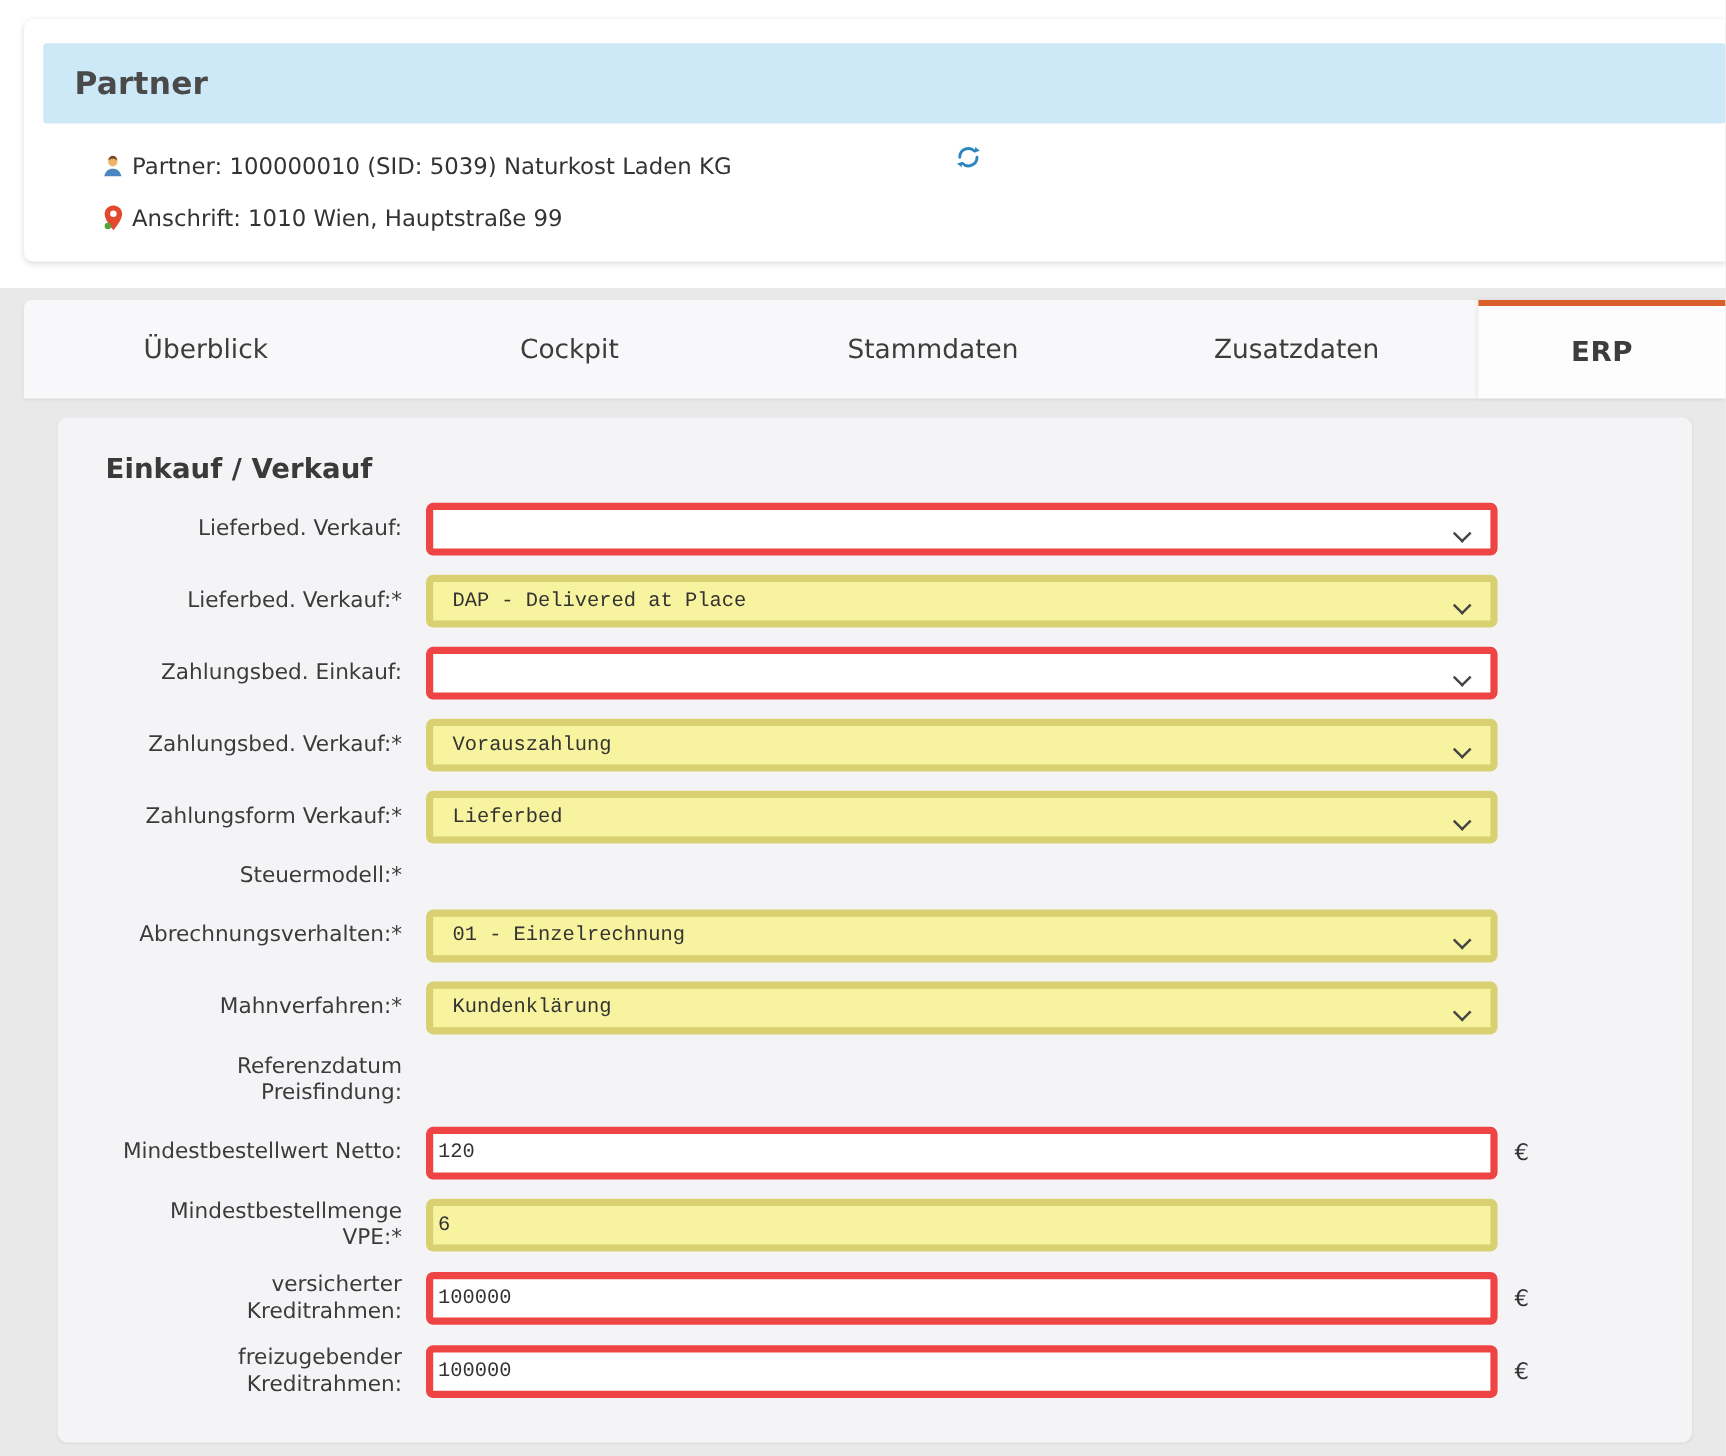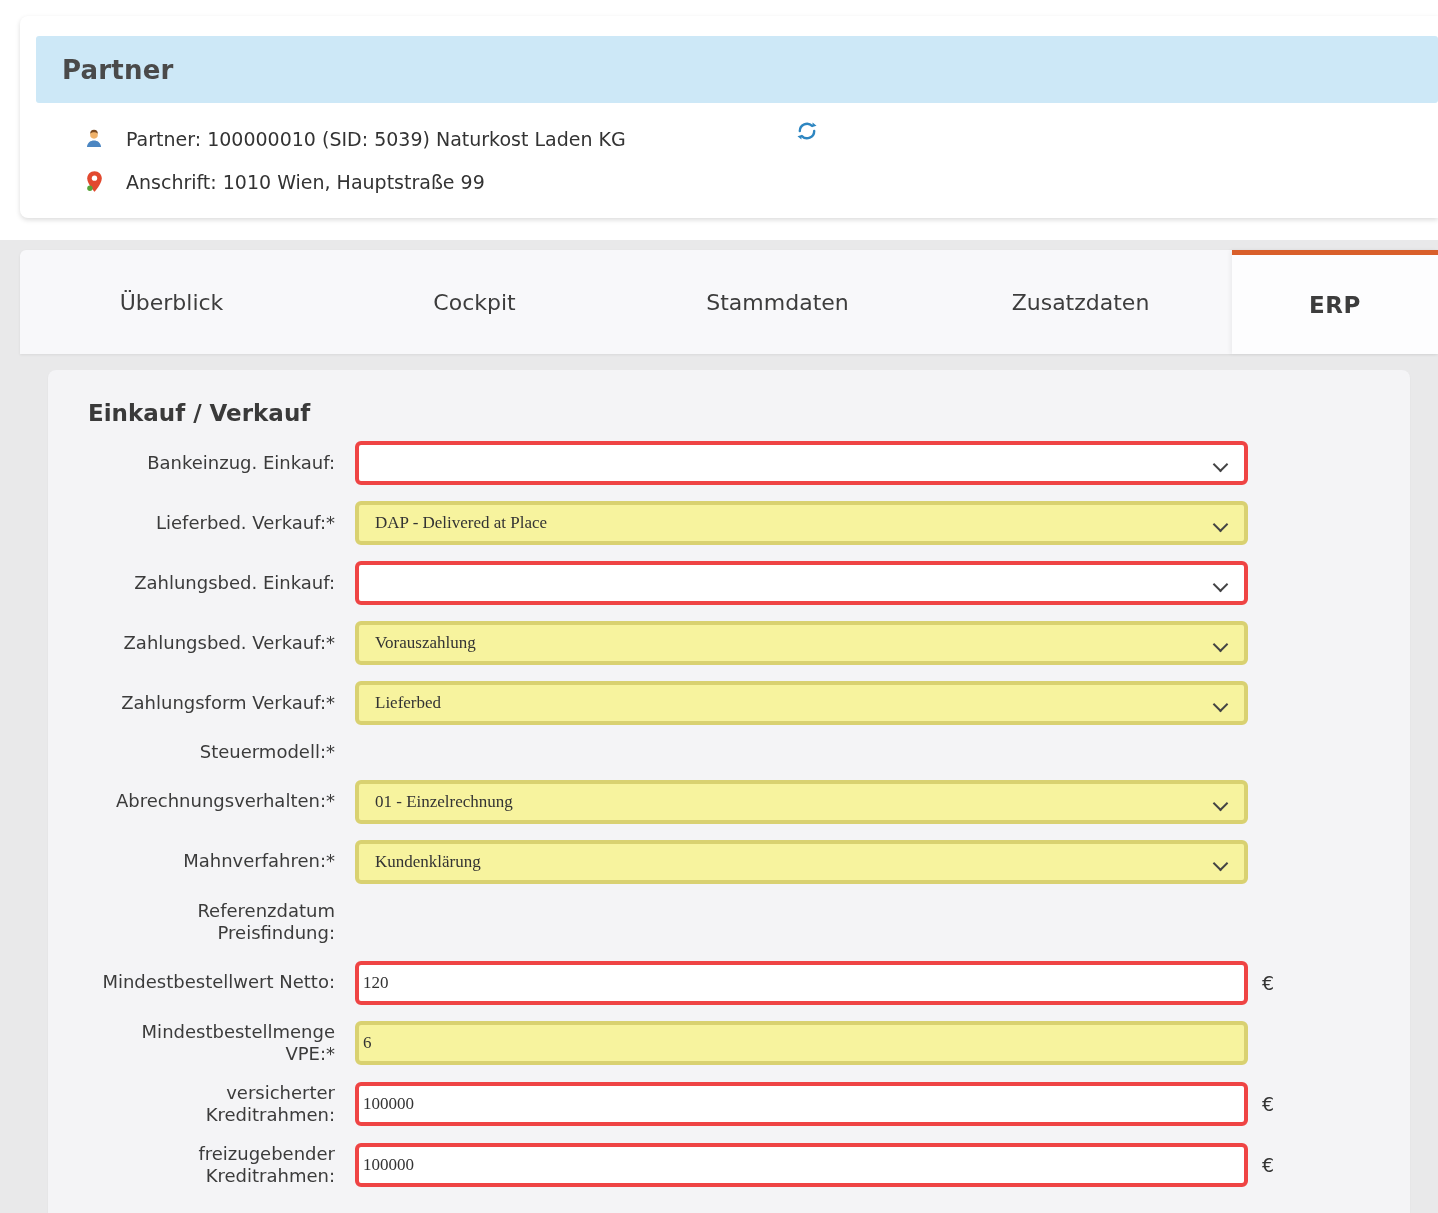--- a/index.html
+++ b/index.html
@@ -29,36 +29,36 @@
     background:var(--banner,#cde8f7);
     border-radius:3px;
     display:flex; align-items:center;
     padding-left:26px;
   }
   .banner h1 { font-size:26px; font-weight:bold; color:#4a4a4a; letter-spacing:.2px; }
   .info { padding:34px 0 0 62px; }
   .info-row {
     position:relative;
     display:flex; align-items:center;
-    height:43px; gap:20px;
+    height:43px; gap:4px;
     font-size:19px; color:#333;
   }
   .icon-box { width:24px; display:flex; justify-content:center; align-items:center; }
   .refresh {
     position:absolute; left:713px; top:2px;
     width:24px; height:24px; cursor:pointer;
   }
 
   
   .content-zone { background:#e9e9ea; min-height:973px; padding-top:10px; }
 
   
   .tabbar {
     margin-left:20px;
-    width:1418px; height:104px;
+    width:1418px; height:82px;
     display:flex;
     background:#f8f8fa;
     border-radius:6px 0 0 0;
     box-shadow:0 1px 3px rgba(0,0,0,.07);
   }
   .tab {
     flex:1;
     display:flex; align-items:center; justify-content:center;
     font-size:22px; color:#3d3d3d;
     cursor:pointer;
@@ -92,24 +92,24 @@
     text-align:right;
     font-size:18px; color:#3b3b3b;
     line-height:1.25;
     white-space:pre-line;
   }
   .field {
     position:relative;
     margin-left:20px;
     width:893px; height:44px;
     background:#fff;
-    border:4px solid #ef4444;
+    border:6px solid #ef4444;
     border-radius:6px;
     font-size:17px; color:#333;
-    font-family:Liberation Serif, serif;
+    font-family:Liberation Mono, monospace;
   }
   .field.select { display:flex; align-items:center; padding:0 44px 0 16px; cursor:pointer; }
   .field.input  { padding:0 4px; outline:none; }
   .field.yellow { background:var(--highlight,#f7f39e); border-color:#d9d171; }
   .chevron {
     position:absolute; right:18px; top:14px;
     width:11px; height:11px;
     border-right:2px solid #444;
     border-bottom:2px solid #444;
     transform:rotate(45deg);
@@ -165,21 +165,21 @@
       <div class="tab">Cockpit</div>
       <div class="tab">Stammdaten</div>
       <div class="tab">Zusatzdaten</div>
       <div class="tab active">ERP</div>
     </nav>
 
   <section class="form-card">
     <h2 class="section-title">Einkauf / Verkauf</h2>
     <div id="form-rows">
         <div class="form-row">
-          <label class="row-label">Bankeinzug. Einkauf:</label>
+          <label class="row-label">Lieferbed. Verkauf:</label>
           <div class="field select">
             <span class="value"></span>
             <span class="chevron"></span>
           </div>
         </div>
         <div class="form-row">
           <label class="row-label">Lieferbed. Verkauf:*</label>
           <div class="field select yellow">
             <span class="value">DAP - Delivered at Place</span>
             <span class="chevron"></span>

